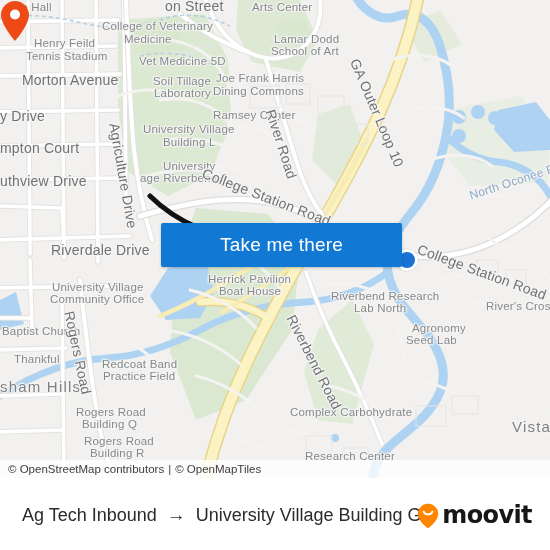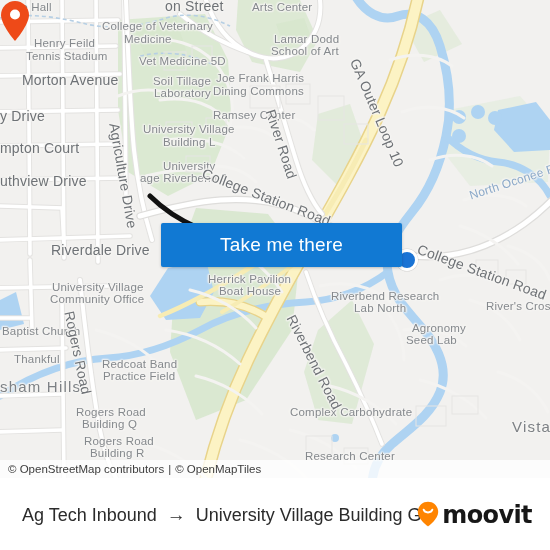--- a/index.html
+++ b/index.html
@@ -71,21 +71,21 @@
     display:flex;align-items:center;
     border-top:1px solid #ffffff;
   }
   #route{
     display:flex;align-items:center;gap:10px;
     margin-left:22px;font-size:18px;color:#2b2b2b;white-space:nowrap;
   }
   #route .arrow{font-size:19px;color:#2b2b2b;}
   #logo{
     position:absolute;right:18px;top:50%;transform:translateY(-50%);
-    display:flex;align-items:flex-start;gap:3px;
+    display:flex;align-items:flex-end;gap:3px;
   }
   #logo .wordmark{
     font-family:"DejaVu Sans", sans-serif;
     font-weight:bold;font-size:24px;color:#171717;letter-spacing:-0.6px;
   }
 </style>
 </head>
 <body>
 
 <div id="root">

